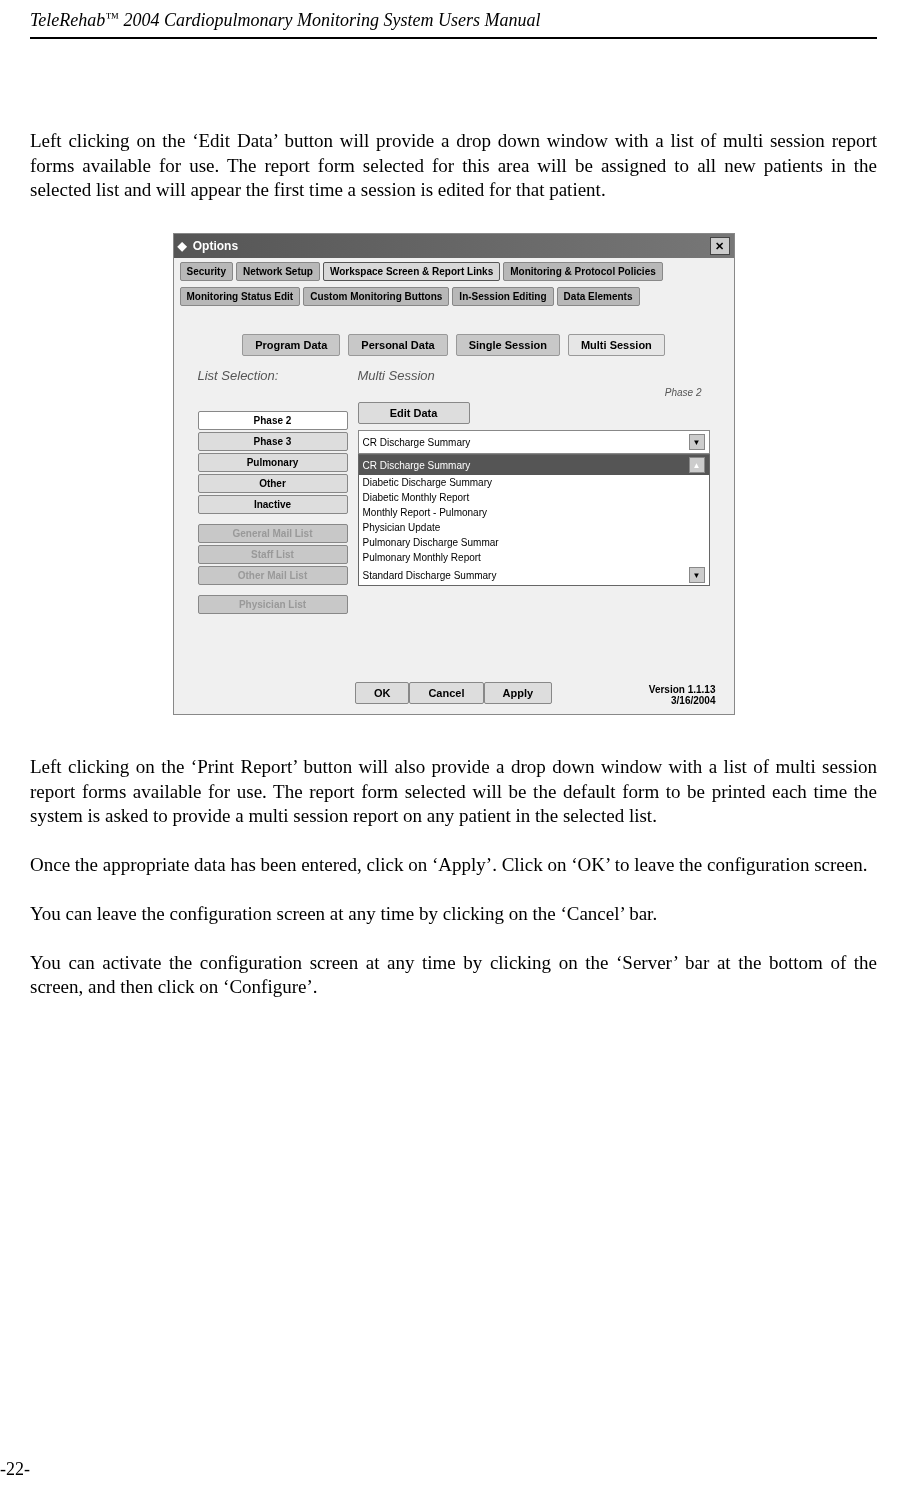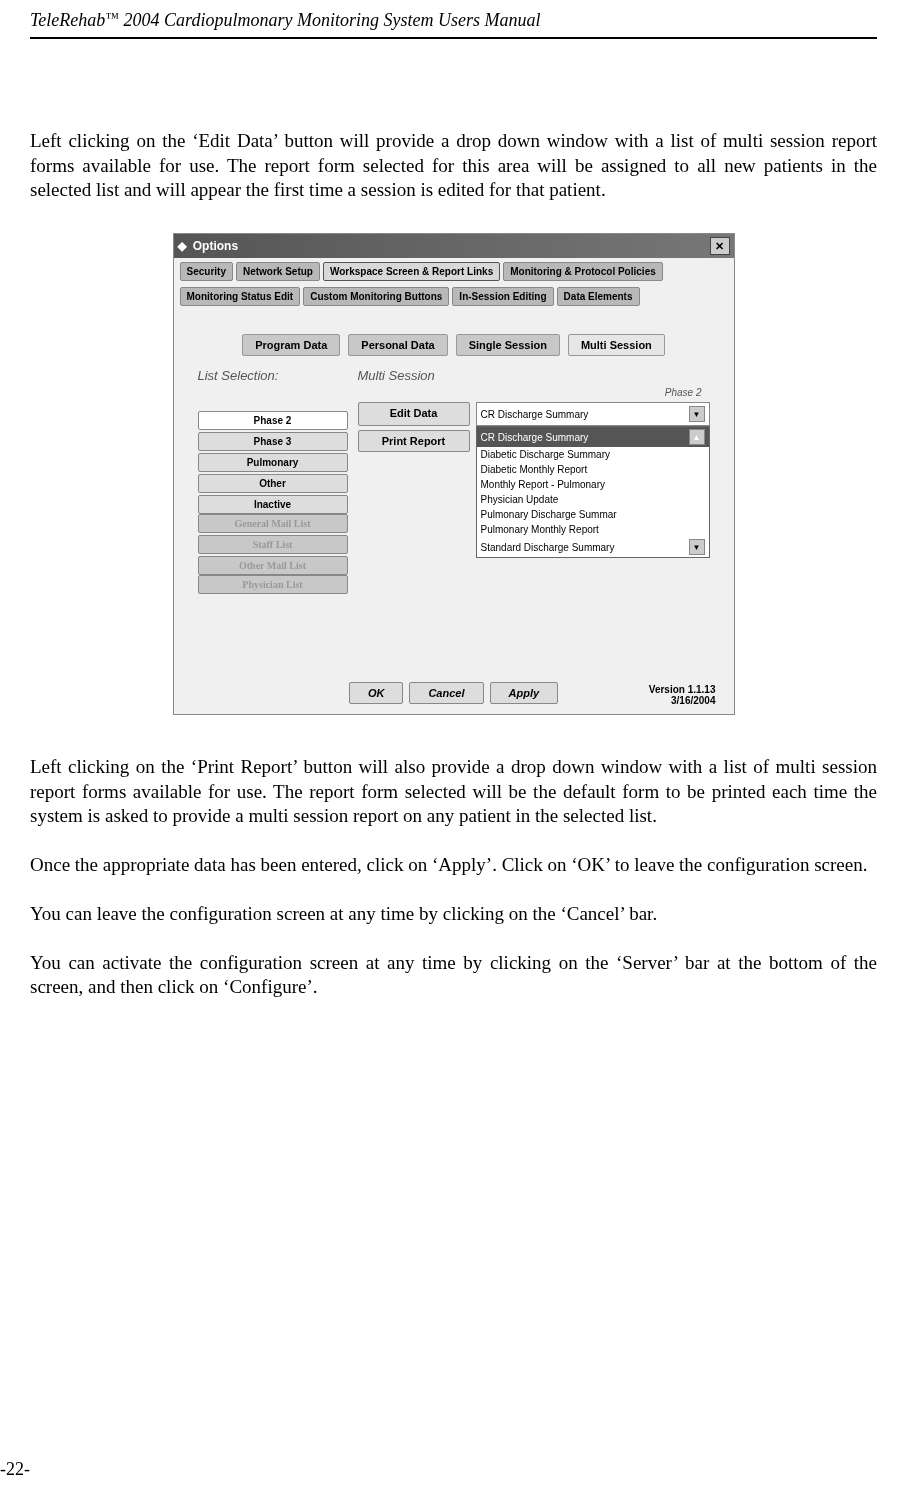--- a/index.html
+++ b/index.html
@@ -159,20 +159,21 @@
       background: #fff;
     }
     .small-btn.disabled {
       color: #999;
       background: #c8c8c8;
     }
     .action-row {
       display: flex;
       gap: 6px;
       margin-bottom: 4px;
+      flex-direction: column;
     }
     .action-btn {
       background: #ddd;
       border: 1px solid #888;
       border-radius: 2px;
       padding: 4px 0;
       width: 110px;
       font-size: 11px;
       font-weight: bold;
       text-align: center;
@@ -227,23 +228,21 @@
       align-items: center;
       justify-content: center;
       font-size: 8px;
     }
     .bottom-bar {
       position: absolute;
       bottom: 10px;
       left: 0; right: 0;
       display: flex;
       justify-content: center;
-      gap: 6px;
       align-items: flex-end;
-      font-style: italic;
     }
     .bottom-btn {
       background: #ddd;
       border: 1px solid #888;
       border-radius: 2px;
       padding: 4px 18px;
       font-size: 11px;
       font-weight: bold;
     }
     .version-box {
@@ -254,21 +253,21 @@
       font-weight: bold;
       text-align: right;
     }
     .footer {
       position: absolute;
       bottom: 10px;
       left: 0; right: 0;
       text-align: left;
       font-size: 18px;
     }
-    .gap-top { margin-top: 0; font-family: Liberation Serif, serif; }
+    .gap-top { margin-top: 10px; }
   </style>
 </head>
 <body>
 
 <div class="page">
   <div class="header">
     <span>TeleRehab</span><span class="tm">™</span><span> 2004 Cardiopulmonary Monitoring System Users Manual</span>
   </div>
 
   <div class="body-text">Left clicking on the ‘Edit Data’ button will provide a drop down window with a list of multi session report forms available for use.  The report form selected for this area will be assigned to all new patients in the selected list and will appear the first time a session is edited for that patient.</div>

